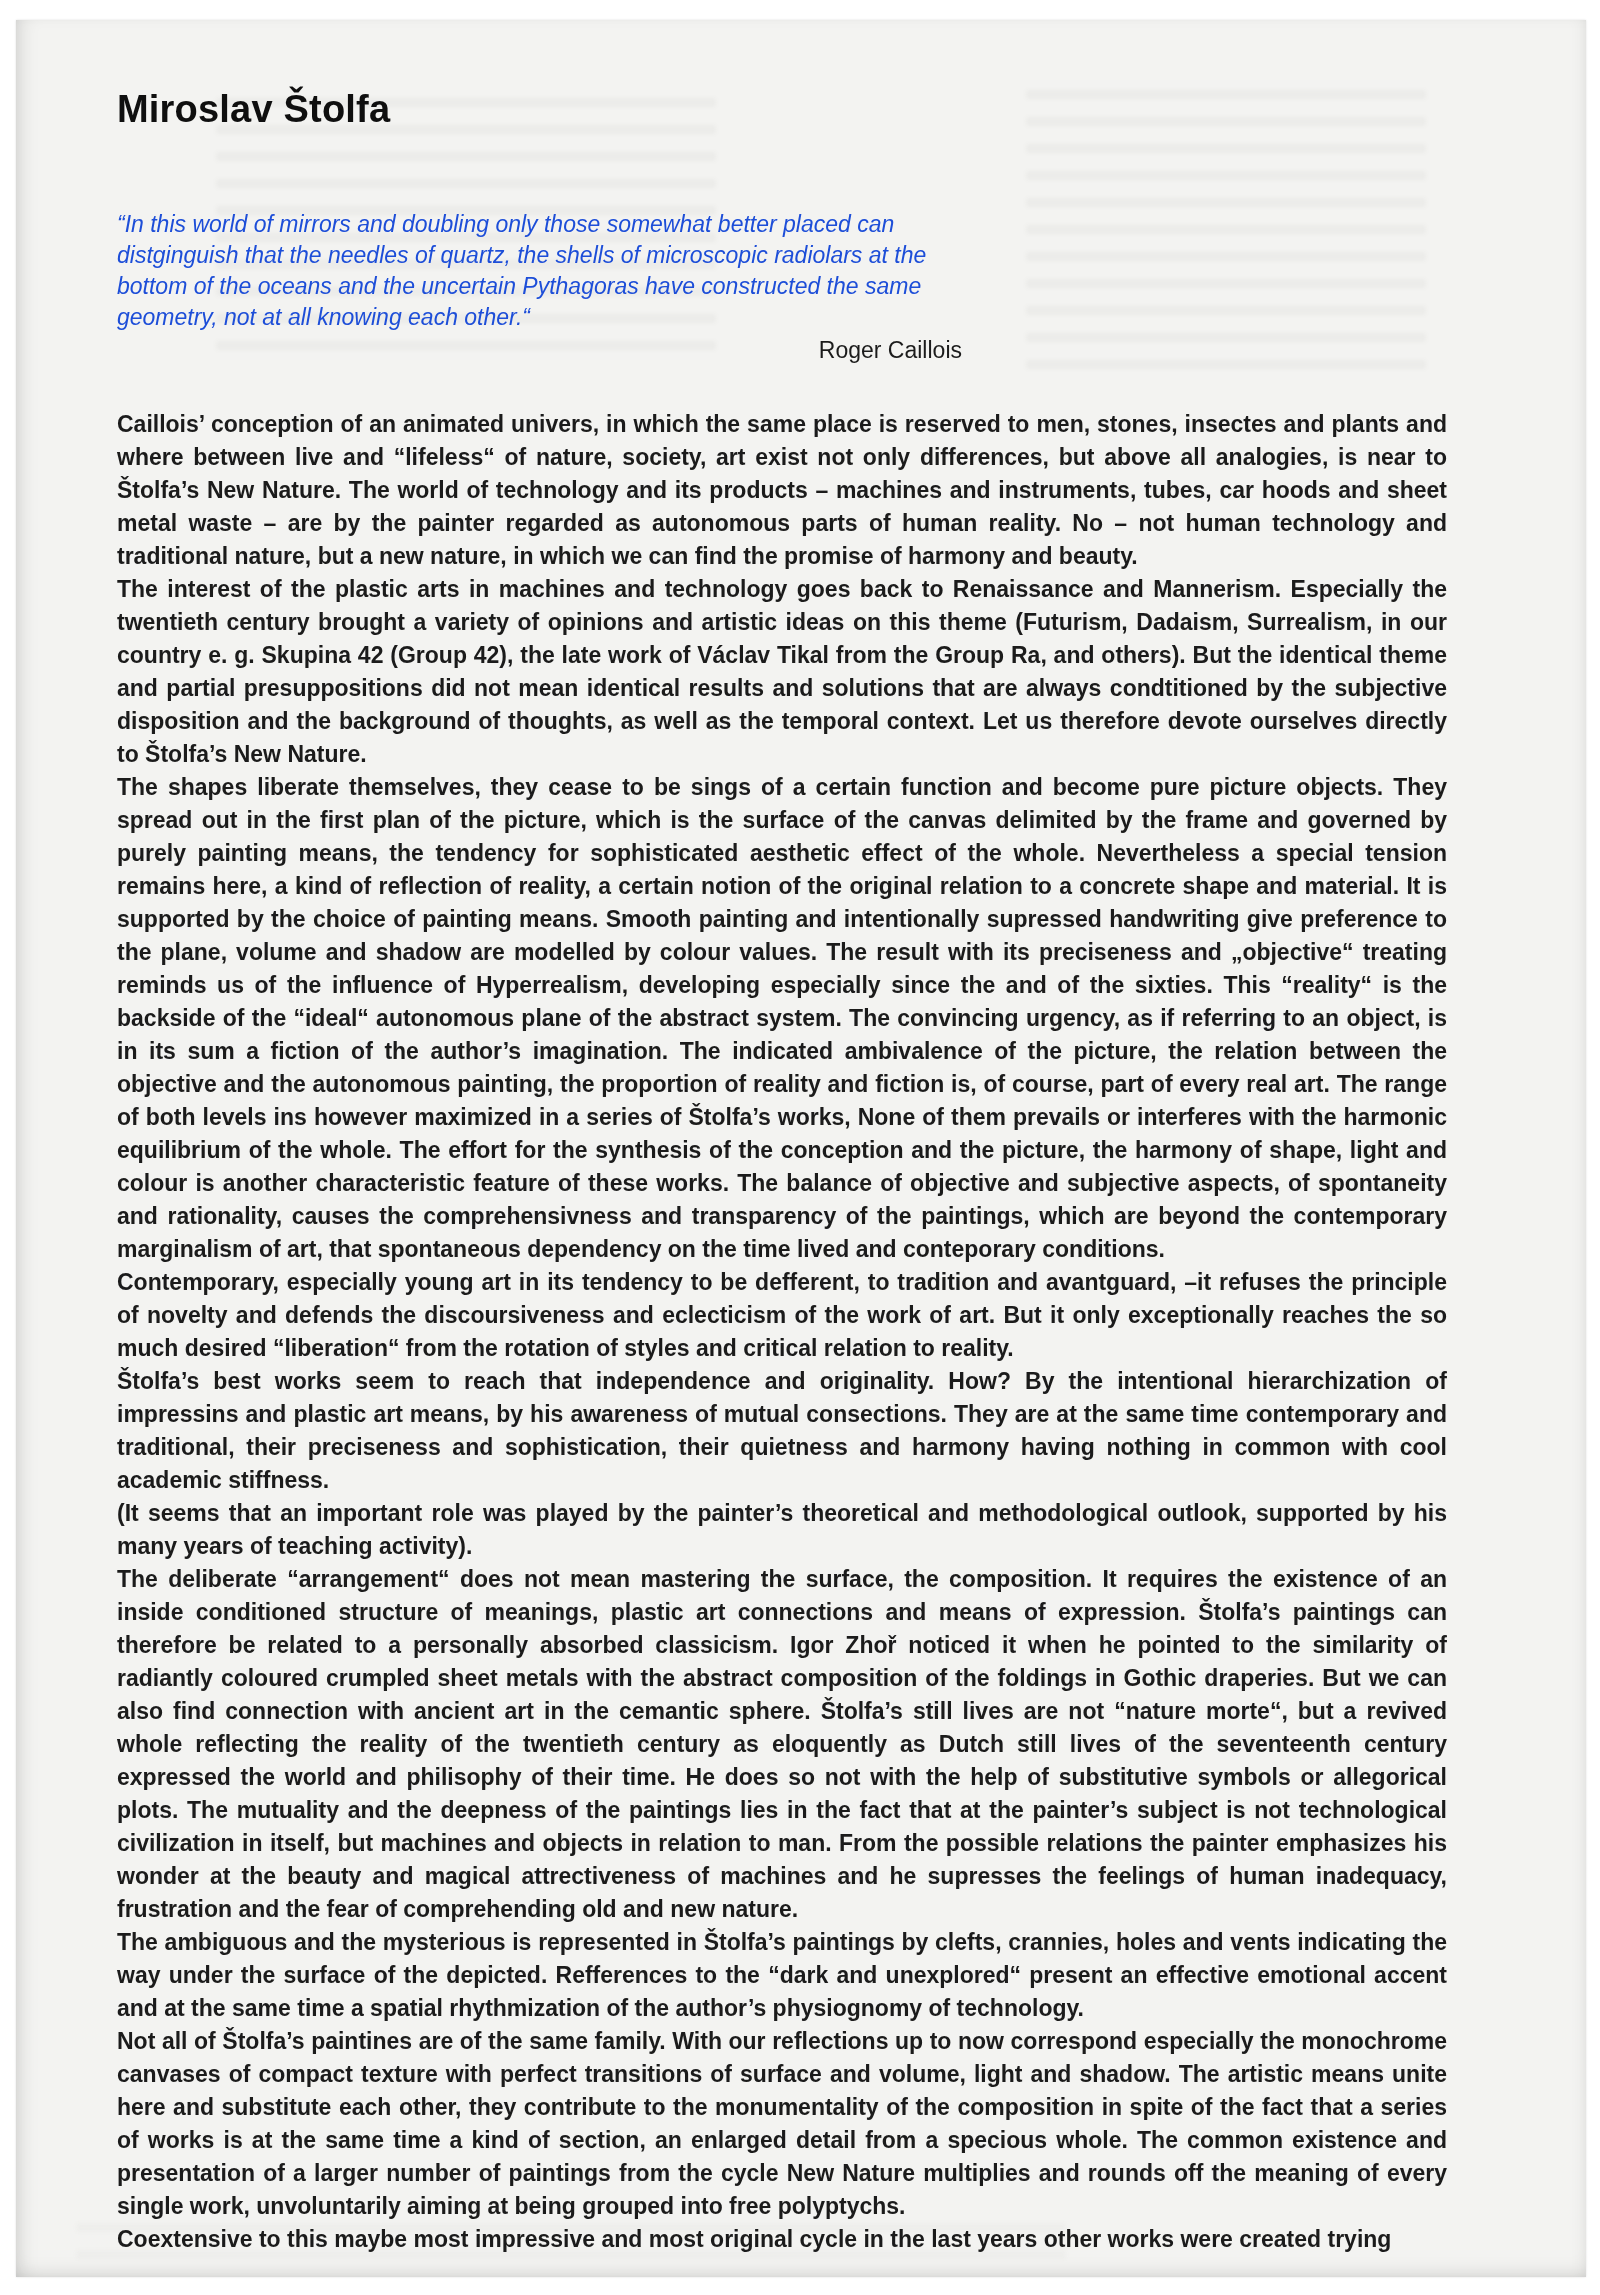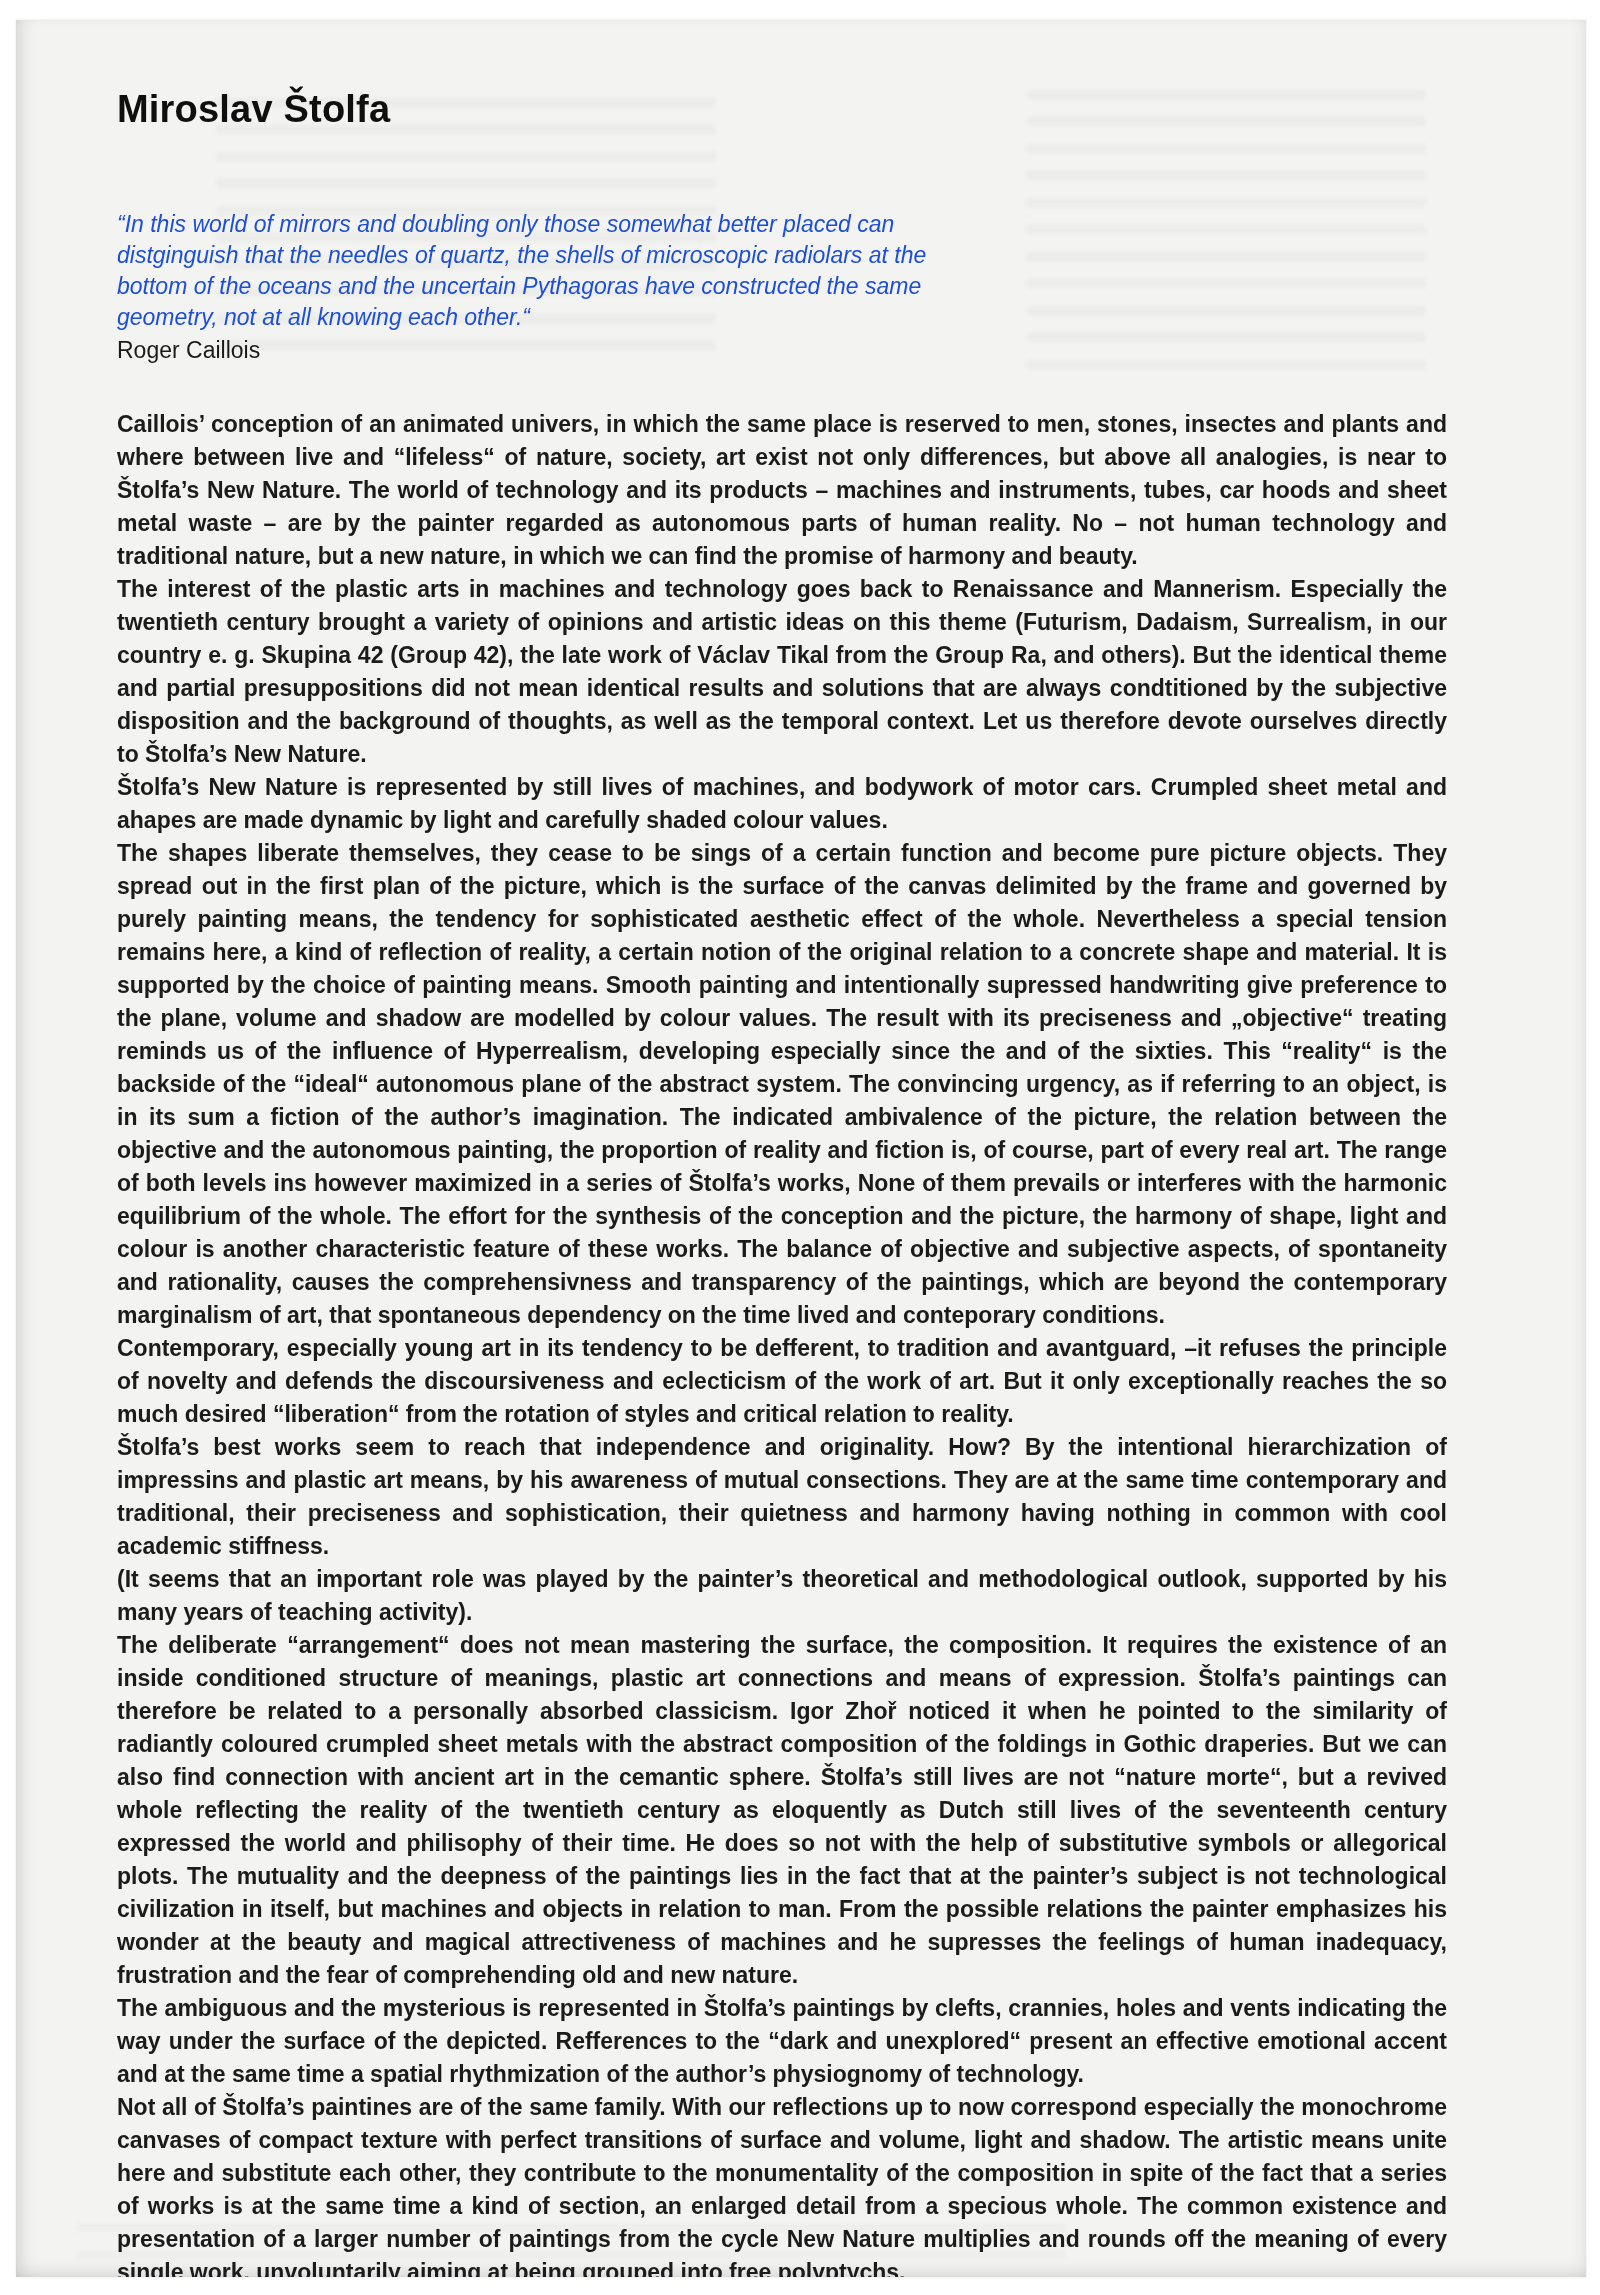--- a/index.html
+++ b/index.html
@@ -65,20 +65,21 @@
     margin-top: 78px;
     width: 845px;
     font-style: italic;
     font-size: 23px;
     line-height: 31px;
     color: #1d4ed8;
   }
   .quote-attribution {
     width: 845px;
     margin-top: 4px;
+    text-align: right;
     font-size: 23px;
     font-style: normal;
     color: #1b1b1b;
   }
   .body-text {
     margin-top: 44px;
     font-size: 23px;
     line-height: 33px;
     text-align: justify;
   }
@@ -102,21 +103,20 @@
 
       <h1 class="doc-title">Miroslav Štolfa</h1>
 
       <div class="quote-block">“In this world of mirrors and doubling only those somewhat better placed can distginguish that the needles of quartz, the shells of microscopic radiolars at the bottom of the oceans and the uncertain Pythagoras have constructed the same geometry, not at all knowing each other.“</div>
 
       <div class="quote-attribution">Roger Caillois</div>
 
       <div class="body-text">
           <p>Caillois’ conception of an animated univers, in which the same place is reserved to men, stones, insectes and plants and where between live and “lifeless“ of nature, society, art exist not only differences, but above all analogies, is near to Štolfa’s New Nature. The world of technology and its products – machines and instruments, tubes, car hoods and sheet metal waste – are by the painter regarded as autonomous parts of human reality. No – not human technology and traditional nature, but a new nature, in which we can find the promise of harmony and beauty.</p>
           <p>The interest of the plastic arts in machines and technology goes back to Renaissance and Mannerism. Especially the twentieth century brought a variety of opinions and artistic ideas on this theme (Futurism, Dadaism, Surrealism, in our country e. g. Skupina 42 (Group 42), the late work of Václav Tikal from the Group Ra, and others). But the identical theme and partial presuppositions did not mean identical results and solutions that are always condtitioned by the subjective disposition and the background of thoughts, as well as the temporal context. Let us therefore devote ourselves directly to Štolfa’s New Nature.</p>
-          <p>Štolfa’s New Nature is represented by still lives of machines, and bodywork of motor cars. Crumpled sheet metal and ahapes are made dynamic by light and carefully shaded colour values.</p>
           <p>The shapes liberate themselves, they cease to be sings of a certain function and become pure picture objects. They spread out in the first plan of the picture, which is the surface of the canvas delimited by the frame and governed by purely painting means, the tendency for sophisticated aesthetic effect of the whole. Nevertheless a special tension remains here, a kind of reflection of reality, a certain notion of the original relation to a concrete shape and material. It is supported by the choice of painting means. Smooth painting and intentionally supressed handwriting give preference to the plane, volume and shadow are modelled by colour values. The result with its preciseness and „objective“ treating reminds us of the influence of Hyperrealism, developing especially since the and of the sixties. This “reality“ is the backside of the “ideal“ autonomous plane of the abstract system. The convincing urgency, as if referring to an object, is in its sum a fiction of the author’s imagination. The indicated ambivalence of the picture, the relation between the objective and the autonomous painting, the proportion of reality and fiction is, of course, part of every real art. The range of both levels ins however maximized in a series of Štolfa’s works, None of them prevails or interferes with the harmonic equilibrium of the whole. The effort for the synthesis of the conception and the picture, the harmony of shape, light and colour is another characteristic feature of these works. The balance of objective and subjective aspects, of spontaneity and rationality, causes the comprehensivness and transparency of the paintings, which are beyond the contemporary marginalism of art, that spontaneous dependency on the time lived and conteporary conditions.</p>
           <p>Contemporary, especially young art in its tendency to be defferent, to tradition and avantguard, –it refuses the principle of novelty and defends the discoursiveness and eclecticism of the work of art. But it only exceptionally reaches the so much desired “liberation“ from the rotation of styles and critical relation to reality.</p>
           <p>Štolfa’s best works seem to reach that independence and originality. How? By the intentional hierarchization of impressins and plastic art means, by his awareness of mutual consections. They are at the same time contemporary and traditional, their preciseness and sophistication, their quietness and harmony having nothing in common with cool academic stiffness.</p>
           <p>(It seems that an important role was played by the painter’s theoretical and methodological outlook, supported by his many years of teaching activity).</p>
           <p>The deliberate “arrangement“ does not mean mastering the surface, the composition. It requires the existence of an inside conditioned structure of meanings, plastic art connections and means of expression. Štolfa’s paintings can therefore be related to a personally absorbed classicism. Igor Zhoř noticed it when he pointed to the similarity of radiantly coloured crumpled sheet metals with the abstract composition of the foldings in Gothic draperies. But we can also find connection with ancient art in the cemantic sphere. Štolfa’s still lives are not “nature morte“, but a revived whole reflecting the reality of the twentieth century as eloquently as Dutch still lives of the seventeenth century expressed the world and philisophy of their time. He does so not with the help of substitutive symbols or allegorical plots. The mutuality and the deepness of the paintings lies in the fact that at the painter’s subject is not technological civilization in itself, but machines and objects in relation to man. From the possible relations the painter emphasizes his wonder at the beauty and magical attrectiveness of machines and he supresses the feelings of human inadequacy, frustration and the fear of comprehending old and new nature.</p>
           <p>The ambiguous and the mysterious is represented in Štolfa’s paintings by clefts, crannies, holes and vents indicating the way under the surface of the depicted. Refferences to the “dark and unexplored“ present an effective emotional accent and at the same time a spatial rhythmization of the author’s physiognomy of technology.</p>
           <p>Not all of Štolfa’s paintines are of the same family. With our reflections up to now correspond especially the monochrome canvases of compact texture with perfect transitions of surface and volume, light and shadow. The artistic means unite here and substitute each other, they contribute to the monumentality of the composition in spite of the fact that a series of works is at the same time a kind of section, an enlarged detail from a specious whole. The common existence and presentation of a larger number of paintings from the cycle New Nature multiplies and rounds off the meaning of every single work, unvoluntarily aiming at being grouped into free polyptychs.</p>
           <p>Coextensive to this maybe most impressive and most original cycle in the last years other works were created trying</p>
         </div>
 

